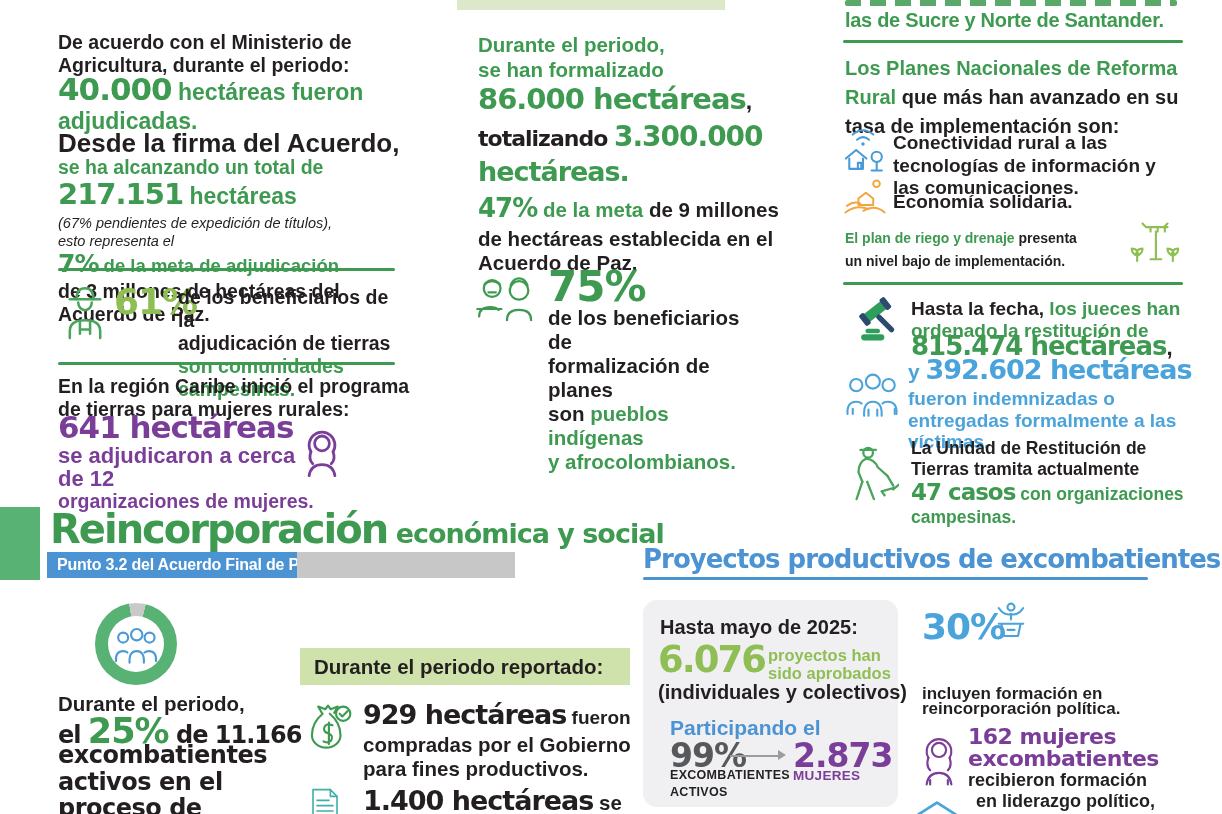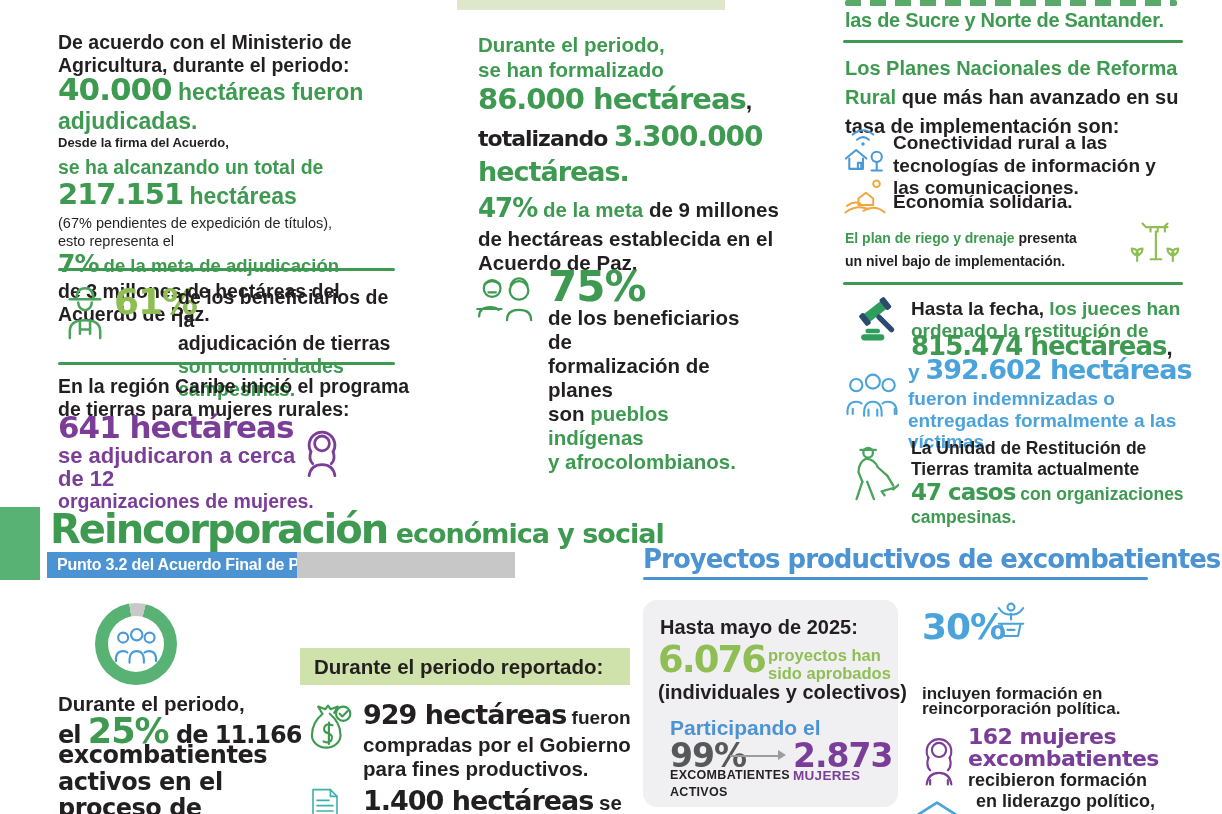--- a/index.html
+++ b/index.html
@@ -1,20 +1,20 @@
 <!DOCTYPE html>
 <html><head>
 <meta charset="utf-8">
 <style>
   html,body{margin:0;padding:0;background:#fff}
   .canvas{position:relative;width:1222px;height:814px;background:#fff;overflow:hidden;
           font-family:"Liberation Sans",sans-serif;color:#231f20}
   .abs{position:absolute}
   .b{font-weight:700}
-  .it{}
+  .it{font-style:italic}
   .num{font-family:"DejaVu Sans","Liberation Sans",sans-serif;font-weight:700;letter-spacing:-1px}
   .green{color:#3d9a50}.lgreen{color:#8fbf54}.purple{color:#7b3e98}
   .blue{color:#4b93d3}.sky{color:#4aa3db}.dark{color:#231f20}
   .gray99{color:#57585b}
   .hr{background:#3d9a50;height:3px;border-radius:2px}
   .stk{fill:none;stroke:currentColor;stroke-width:3;stroke-linecap:round;stroke-linejoin:round}
   .stk2{fill:none;stroke:currentColor;stroke-width:2.4;stroke-linecap:round;stroke-linejoin:round}
   svg{display:block}
   .frag{height:6px;background:repeating-linear-gradient(90deg,#3d9a50 0 16px,transparent 16px 25px);opacity:.85;border-radius:2px}
   .donut{width:82px;height:82px;border-radius:50%;
@@ -34,21 +34,21 @@
 
   <div class="abs b" style="left:58px;top:31px;width:340px;font-size:19.5px;line-height:23px">
     <div>De acuerdo con el Ministerio de</div>
     <div>Agricultura, durante el periodo:</div>
   </div>
   <div class="abs" style="left:58px;top:76px;width:345px;line-height:27px">
     <div><span class="num green" style="font-size:31px">40.000</span><span class="b green" style="font-size:23px"> hectáreas fueron</span></div>
     <div class="b green" style="font-size:23px">adjudicadas.</div>
   </div>
   <div class="abs" style="left:58px;top:131px;width:350px">
-    <div class="b dark" style="font-size:13px;line-height:24px">Desde la firma del Acuerdo,</div>
+    <div class="b dark" style="font-size:26px;line-height:24px">Desde la firma del Acuerdo,</div>
     <div class="b green" style="font-size:19.5px;line-height:24px">se ha alcanzando un total de</div>
     <div style="line-height:30px"><span class="num green" style="font-size:29px">217.151</span><span class="b green" style="font-size:23px"> hectáreas</span></div>
     <div class="it dark" style="font-size:14.5px;line-height:18px">(67% pendientes de expedición de títulos),</div>
     <div class="it dark" style="font-size:14.5px;line-height:18px">esto representa el</div>
     <div style="line-height:27px"><span class="num green" style="font-size:25px">7%</span><span class="b green" style="font-size:18.5px"> de la meta de adjudicación</span></div>
     <div class="b dark" style="font-size:19.5px;line-height:23px">de 3 millones de hectáreas del</div>
     <div class="b dark" style="font-size:19.5px;line-height:23px">Acuerdo de Paz.</div>
   </div>
   <div class="abs hr" style="left:58px;top:268px;width:337px"></div>
 

